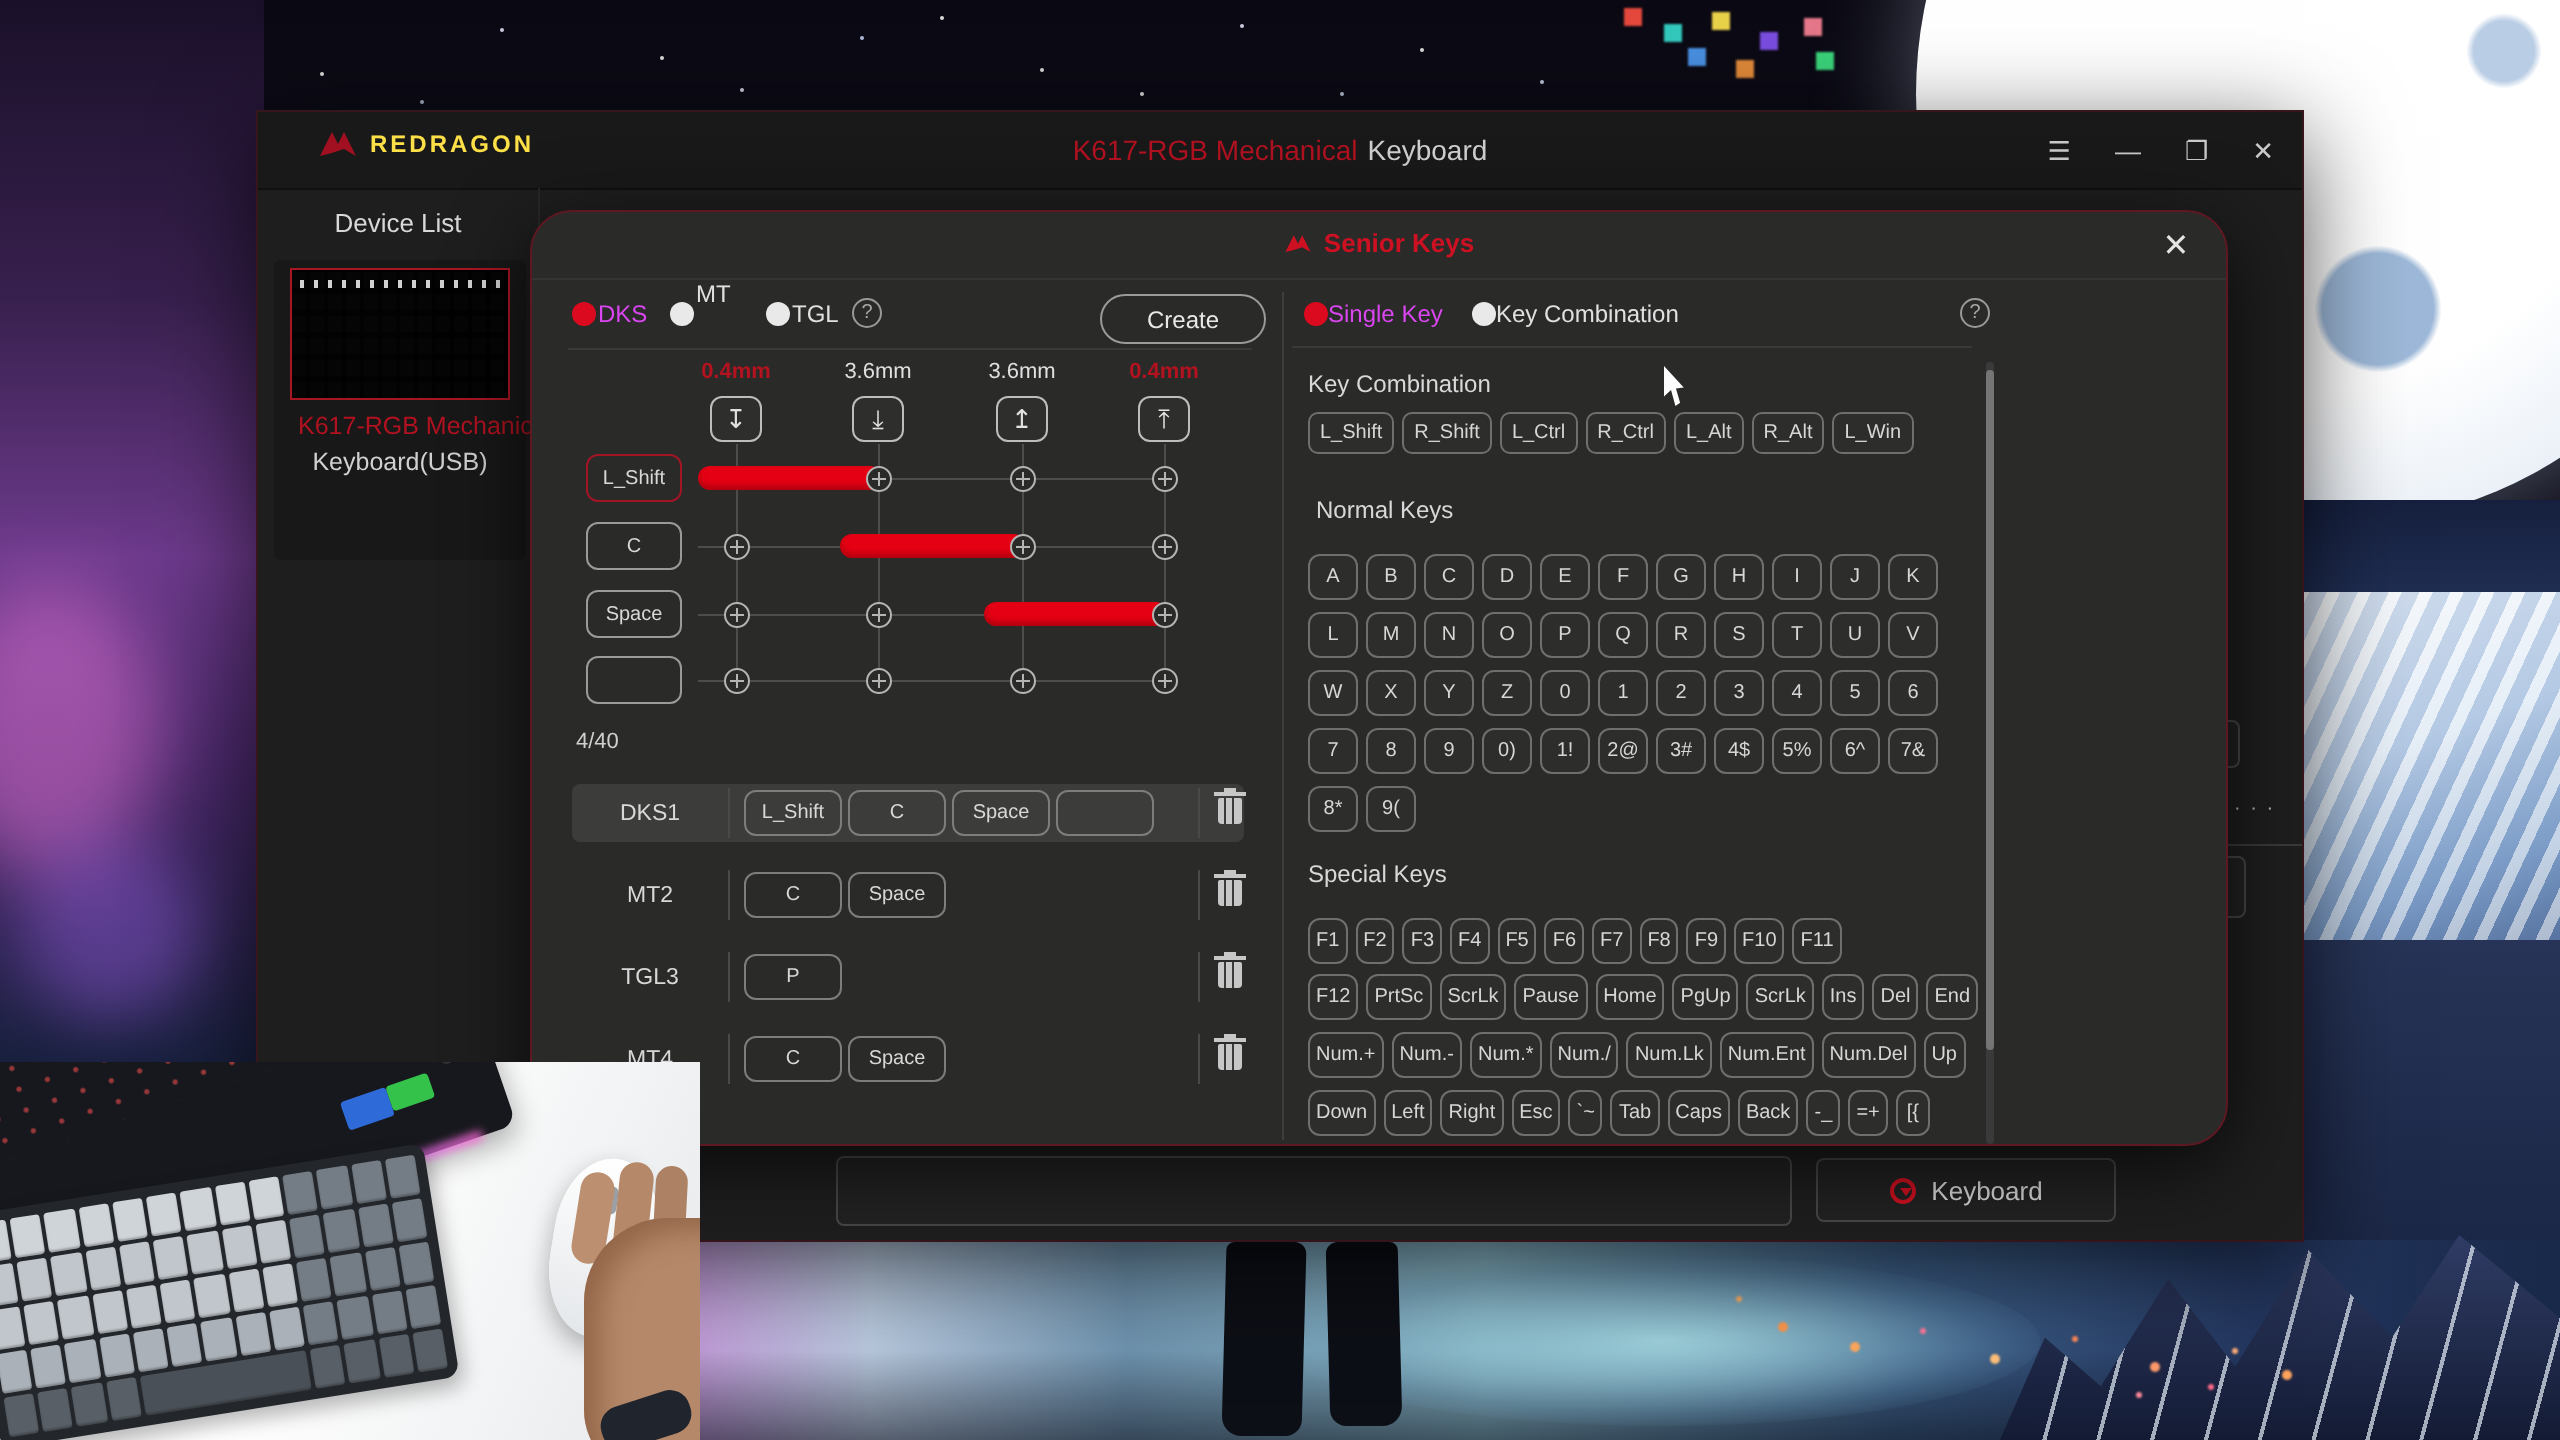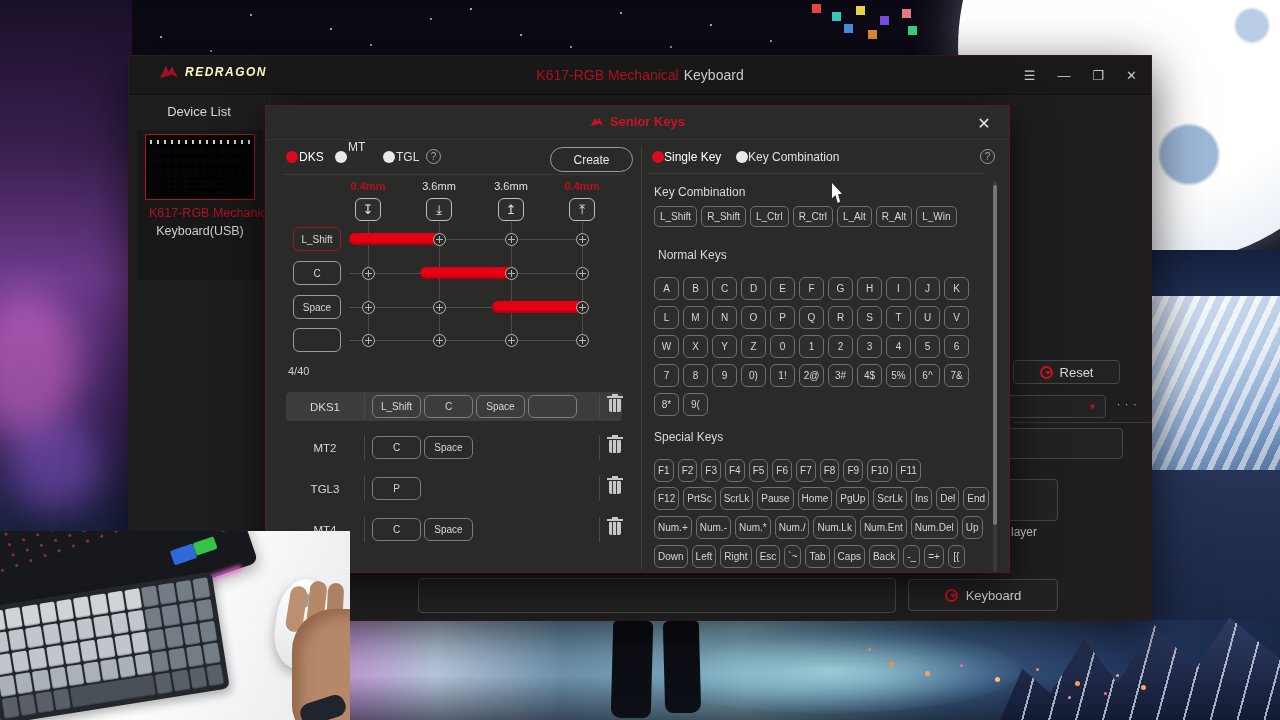--- a/index.html
+++ b/index.html
@@ -38,21 +38,21 @@
   .lights{position:absolute;left:868px;top:648px;width:3px;height:3px;border-radius:50%;background:#ffb066;filter:blur(.4px);
     box-shadow:22px 14px 0 1px #ff9a4d,58px 24px 0 1px #ffa95e,92px 16px 0 #ff7a9a,128px 30px 0 1px #ffc07a,168px 20px 0 #ff8a5a,208px 34px 0 1px #ff9a6a,248px 26px 0 #ffb07a,236px 44px 0 #ff6a8a,274px 38px 0 1px #ffa45e,200px 48px 0 #ff8a9a;}
   .stars{position:absolute;left:10px;top:6px;width:2px;height:2px;border-radius:50%;background:#fff;opacity:.85;
     box-shadow:60px 14px 0 #cfe,150px 30px 0 #fff,240px 8px 0 #eef,320px 22px 0 #fff,420px 12px 0 #ccd9ff,510px 28px 0 #fff,610px 6px 0 #eef,700px 18px 0 #fff,760px 34px 0 #dde8ff,40px 36px 0 #fff,200px 44px 0 #bcd,560px 40px 0 #fff,660px 40px 0 #cde,120px 4px 0 #fff,360px 38px 0 #eef,460px 2px 0 #fff;}
   .glitch{position:absolute;left:812px;top:4px;width:9px;height:9px;background:#e5493d;filter:blur(.6px);
     box-shadow:20px 8px 0 #33c9bd,44px 2px 0 #e8d24a,68px 12px 0 #7a4de0,90px 5px 0 #e5788a,32px 20px 0 #4a90e2,56px 26px 0 #e08a3a,96px 22px 0 #3ad47a;}
   
   #win{position:absolute;left:128px;top:55px;width:1024px;height:566px;background:#1e1e1e;border:1px solid #35161d;box-sizing:border-box;box-shadow:0 12px 46px rgba(0,0,0,.65);z-index:10;}
   .titlebar{position:absolute;left:0;top:0;width:100%;height:38px;background:#191919;border-bottom:1px solid #101010;}
   .brand{position:absolute;left:30px;top:8px;display:flex;align-items:center;gap:6px;}
-  .brand-text{color:#fef9c3;font-weight:bold;font-style:italic;font-size:12px;letter-spacing:1.5px;}
+  .brand-text{color:#fde047;font-weight:bold;font-size:12px;letter-spacing:1.5px;}
   .win-title{position:absolute;left:0;top:0;width:100%;height:38px;display:flex;align-items:center;justify-content:center;gap:5px;font-size:14px;}
   .title-accent{color:#b01220;} .title-rest{color:#cfcfcf;}
   .win-ctrls{position:absolute;right:14px;top:0;height:38px;display:flex;align-items:center;gap:22px;color:#c9c9c9;font-size:13px;}
   .win-ctrls span{cursor:default;}
   .device-panel{position:absolute;left:0;top:38px;width:140px;height:528px;border-right:1px solid #272727;}
   .device-header{position:absolute;left:0;top:10px;width:140px;text-align:center;color:#d8d8d8;font-size:13px;}
   .device-card{position:absolute;left:8px;top:36px;width:126px;height:150px;background:#181818;border-radius:3px;}
   .device-thumb{position:absolute;left:8px;top:4px;width:110px;height:66px;border:1px solid #a91522;background:
       linear-gradient(0deg, rgba(0,0,0,0) 0, rgba(0,0,0,0) 100%),
       repeating-linear-gradient(90deg,#242424 0 7px,#0d0d0d 7px 9px),
@@ -60,30 +60,30 @@
       background-blend-mode:multiply;box-sizing:border-box;}
   .device-thumb::before{content:"";position:absolute;left:4px;top:5px;width:100px;height:4px;background:repeating-linear-gradient(90deg,#e8e8e8 0 2px,rgba(0,0,0,0) 2px 7px);opacity:.9;}
   .device-name{position:absolute;left:0;top:76px;width:200px;text-align:left;padding-left:12px;font-size:12.5px;color:#b01220;white-space:nowrap;}
   .device-name2{position:absolute;left:0;top:94px;width:126px;text-align:center;font-size:12.5px;color:#d0d0d0;}
   .frag{position:absolute;box-sizing:border-box;border:1px solid #474747;border-radius:4px;background:rgba(255,255,255,.02);}
   .btn-label{color:#d8d8d8;font-size:13px;}
   .ring{width:13px;height:13px;border:2px solid #cf1020;border-radius:50%;box-sizing:border-box;position:relative;}
   .ring::after{content:"";position:absolute;left:3px;top:3px;border-left:3px solid rgba(0,0,0,0);border-right:3px solid rgba(0,0,0,0);border-top:4px solid #cf1020;}
   .hline{position:absolute;background:#3a3a3a;height:1px;}
   
-  #dialog{position:absolute;left:265px;top:105px;width:745px;height:468px;background:#2a2a29;border:1px solid #5e1822;border-radius:0;box-sizing:border-box;box-shadow:0 10px 40px rgba(0,0,0,.7);z-index:20;}
+  #dialog{position:absolute;left:265px;top:105px;width:849px;height:468px;background:#2a2a29;border:1px solid #5e1822;border-radius:21px;box-sizing:border-box;box-shadow:0 10px 40px rgba(0,0,0,.7);z-index:20;}
   .dlg-title{position:absolute;left:0;top:8px;width:100%;display:flex;align-items:center;justify-content:center;gap:6px;color:#ce1122;font-size:13px;font-weight:bold;}
   .dlg-close{position:absolute;right:14px;top:6px;width:22px;height:22px;color:#e4e4e4;font-size:16px;display:flex;align-items:center;justify-content:center;cursor:default;}
   .dlg-hdr-line{position:absolute;left:0;top:33px;width:100%;height:1px;background:#343433;}
   .pane-divider{position:absolute;left:375px;top:40px;width:1px;height:424px;background:#3e3e3d;}
   .radio-dot{position:absolute;width:12px;height:12px;border-radius:50%;}
   .radio-dot.sel{background:#dc0a1e;}
   .radio-dot.unsel{background:#e9e9e9;}
   .radio-label{position:absolute;font-size:12px;color:#e0e0e0;white-space:nowrap;}
-  .radio-label.sel{color:#ffffff;}
+  .radio-label.sel{color:#d946ef;}
   .helpq{position:absolute;width:15px;height:15px;border:1.5px solid #9a9a9a;border-radius:50%;color:#a8a8a8;font-size:10px;display:flex;align-items:center;justify-content:center;box-sizing:border-box;}
   .create-btn{position:absolute;left:284px;top:41px;width:81px;height:23px;border:1px solid #9a9a9a;border-radius:13px;color:#e8e8e8;font-size:12px;display:flex;align-items:center;justify-content:center;}
   .col-val{position:absolute;width:60px;text-align:center;font-size:11px;color:#e0e0e0;top:74px;}
   .col-val.accent{color:#b3121f;font-weight:bold;text-align:center;}
   .col-icon{position:absolute;top:92px;width:26px;height:23px;border:1px solid #bdbdbd;border-radius:6px;color:#e2e2e2;font-size:13px;display:flex;align-items:center;justify-content:center;box-sizing:border-box;background:rgba(255,255,255,.02);}
   .slot{position:absolute;left:27px;width:48px;height:24px;border:1px solid #9a9a9a;border-radius:6px;color:#d8d8d8;font-size:10px;display:flex;align-items:center;justify-content:center;box-sizing:border-box;}
   .slot.sel{border-color:#a11525;}
   .gline{position:absolute;background:#6a6a6a;opacity:.55;}
   .plusc{position:absolute;width:13px;height:13px;border:1px solid #b5b5b5;border-radius:50%;background:#2a2a29;box-sizing:border-box;}
   .plusc::before{content:"";position:absolute;left:5px;top:2px;width:1.5px;height:7px;background:#b5b5b5;}

